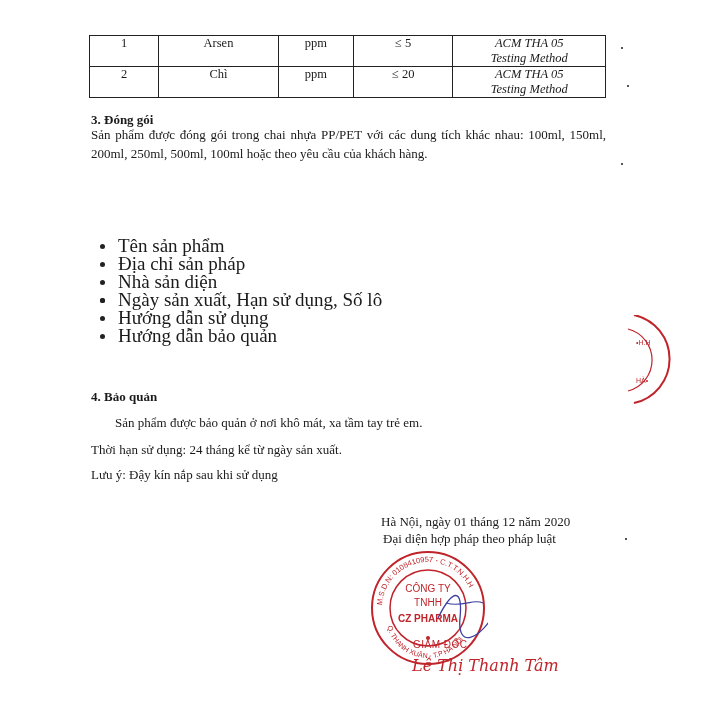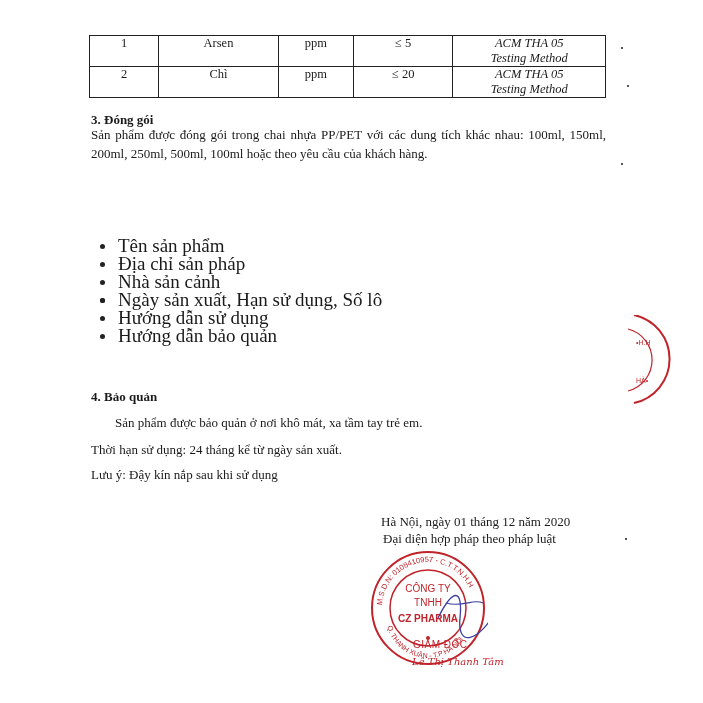--- a/index.html
+++ b/index.html
@@ -15,21 +15,21 @@
   table.spec td.c3 { width: 66px; }
   table.spec td.c4 { width: 90px; }
   table.spec td.c5 { width: 143px; font-style: italic; }
   .heading { position: absolute; left: 91px; font-weight: bold; font-size: 13px; }
   .para { position: absolute; left: 91px; width: 515px; font-size: 13px; line-height: 19px; text-align: justify; }
   ul.bullets { position: absolute; left: 91px; top: 237px; margin: 0; padding: 0; list-style: none; }
   ul.bullets li { position: relative; padding-left: 27px; font-size: 19px; line-height: 18px; }
   ul.bullets li .dot { position: absolute; left: 9px; top: 7px; width: 5px; height: 5px; background: #222; border-radius: 50%; }
   .right { position: absolute; font-size: 13px; }
   .director { position: absolute; left: 413px; top: 639px; font-family: "Liberation Sans", sans-serif; font-size: 10px; color: #c0242b; letter-spacing: 0.5px; }
-  .signame { position: absolute; left: 412px; top: 656px; font-family: "DejaVu Serif", serif; font-style: italic; font-size: 10px; color: #c0242b; }
+  .signame { position: absolute; left: 412px; top: 656px; font-family: "DejaVu Serif", serif; font-style: italic; font-size: 16px; color: #c0242b; }
   .seal { position: absolute; left: 368px; top: 548px; }
   .edge-seal { position: absolute; left: 622px; top: 315px; }
   .mark { position: absolute; width: 2px; height: 2px; background: #555; }
 </style>
 </head>
 <body>
 
 <div class="page">
 
   <table class="spec">
@@ -56,21 +56,21 @@
     </tr>
   </tbody>
     </table>
 
   <div class="heading" style="top:112px;">3. Đóng gói</div>
   <div class="para" style="top:125px;">Sản phẩm được đóng gói trong chai nhựa PP/PET với các dung tích khác nhau: 100ml, 150ml, 200ml, 250ml, 500ml, 100ml hoặc theo yêu cầu của khách hàng.</div>
 
   <ul class="bullets">
     <li><span class="dot"></span><span>Tên sản phẩm</span></li>
     <li><span class="dot"></span><span>Địa chỉ sản pháp</span></li>
-    <li><span class="dot"></span><span>Nhà sản cảnh</span></li>
+    <li><span class="dot"></span><span>Nhà sản diện</span></li>
     <li><span class="dot"></span></li>
     <li><span class="dot"></span><span>Ngày sản xuất, Hạn sử dụng, Số lô</span></li>
     <li><span class="dot"></span><span>Hướng dẫn sử dụng</span></li>
     <li><span class="dot"></span><span>Hướng dẫn bảo quản</span></li>
   </ul>
 
   <div class="heading" style="top:389px;text-align:center;">4. Bảo quản</div>
   <div class="para" style="top:413px;margin-left:24px;">Sản phẩm được bảo quản ở nơi khô mát, xa tầm tay trẻ em.</div>
   <div class="para" style="top:440px;">Thời hạn sử dụng: 24 tháng kể từ ngày sản xuất.</div>
   <div class="para" style="top:465px;">Lưu ý: Đậy kín nắp sau khi sử dụng</div>

